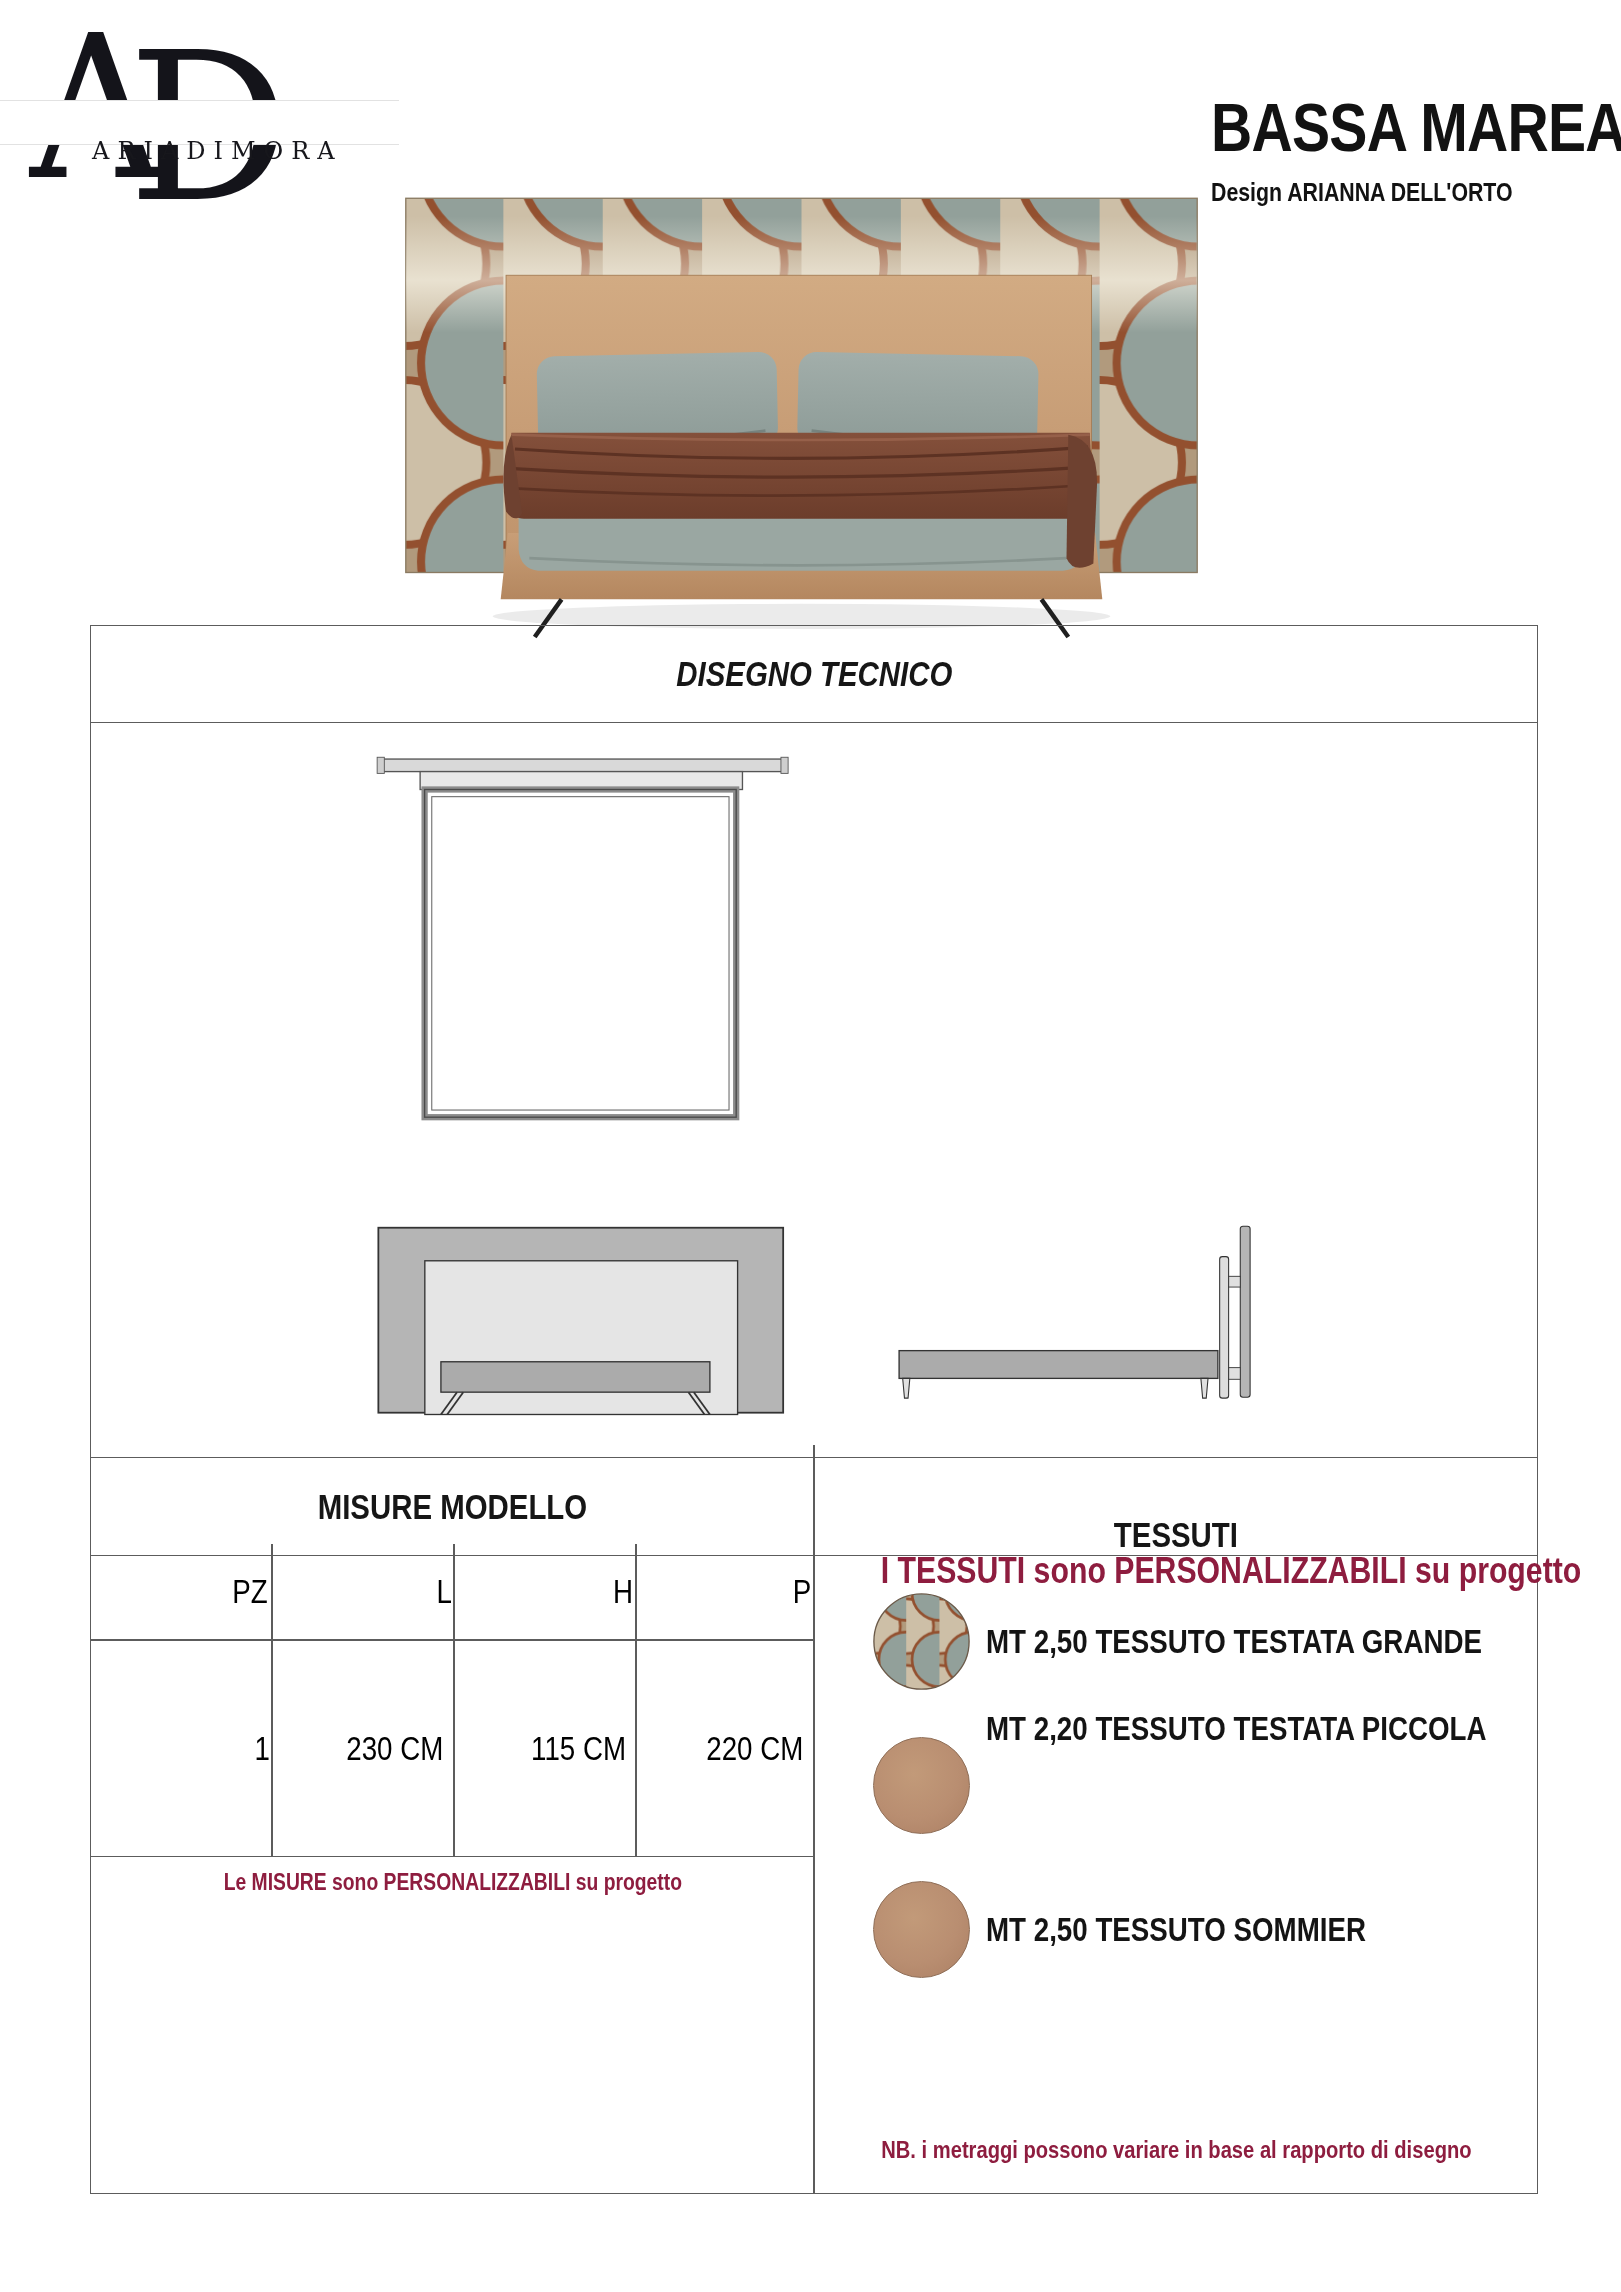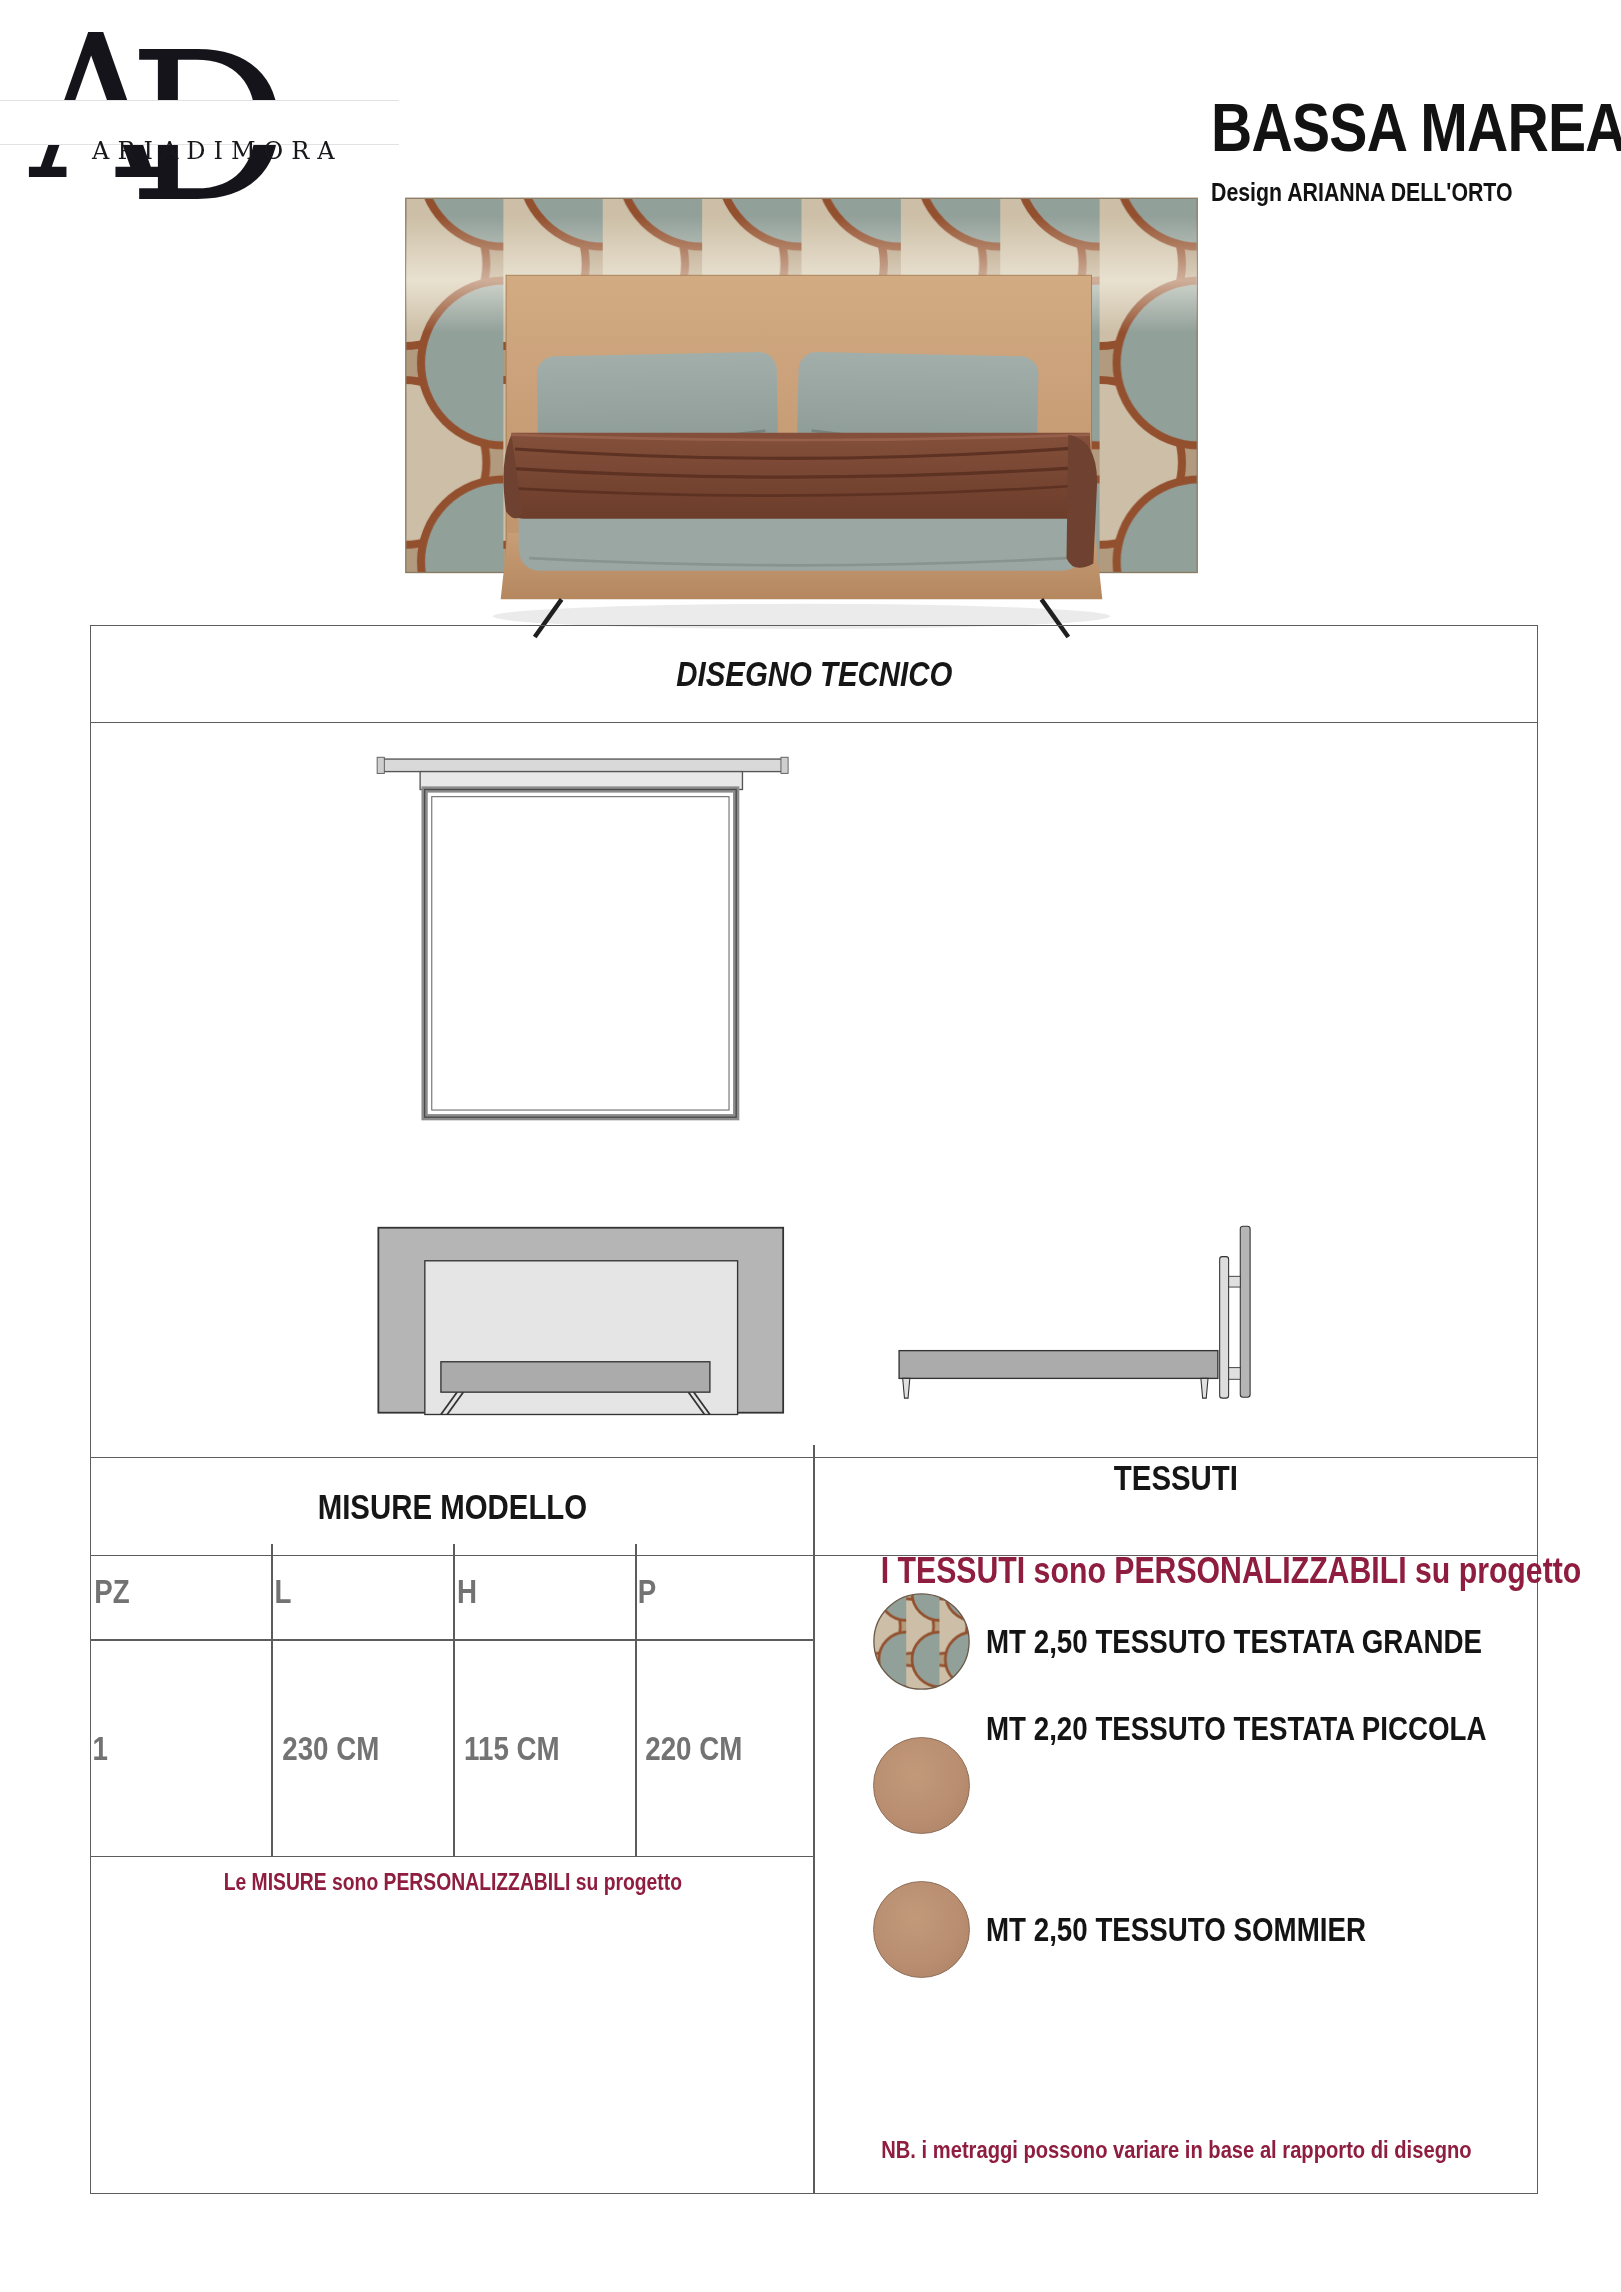--- a/index.html
+++ b/index.html
@@ -32,29 +32,29 @@
               border:1.8px solid #5c5c5c;box-sizing:border-box;}
   .row-disegno{position:absolute;left:0;top:0;width:100%;height:97px;border-bottom:1.8px solid #5c5c5c;
                box-sizing:border-box;display:flex;align-items:center;justify-content:center;font-style:italic;}
   .h-big{font-size:35px;font-weight:700;color:#161616;}
   .cond{display:inline-block;transform:scaleX(0.84);transform-origin:center;white-space:nowrap;}
   .cond-l{display:inline-block;transform:scaleX(0.84);transform-origin:left center;white-space:nowrap;}
 
   .section-row{position:absolute;left:0;top:819px;width:100%;height:99px;
                border-top:1.8px solid #5c5c5c;border-bottom:1.8px solid #5c5c5c;box-sizing:border-box;margin-top:12px;}
   .sec-left{position:absolute;left:0;top:0;width:723px;height:100%;display:flex;align-items:center;justify-content:center;}
-  .sec-right{position:absolute;left:723px;top:0;right:0;height:100%;display:flex;align-items:flex-start;justify-content:center;}
+  .sec-right{position:absolute;left:723px;top:0;right:0;height:100%;display:flex;align-items:flex-end;justify-content:center;}
   .vdivider{position:absolute;left:722px;top:819px;width:1.8px;height:748px;background:#5c5c5c;}
 
   .measures{position:absolute;left:0;top:918px;width:723px;height:313px;
             border-bottom:1.8px solid #5c5c5c;box-sizing:border-box;}
   .m-col-line{position:absolute;top:0;width:1.8px;height:100%;background:#5c5c5c;}
   .m-head-line{position:absolute;left:0;top:95px;width:100%;height:1.8px;background:#5c5c5c;}
-  .m-cell{position:absolute;display:flex;align-items:center;justify-content:flex-start;
-          font-size:33px;font-weight:700;color:#737373;}
+  .m-cell{position:absolute;display:flex;align-items:center;justify-content:flex-end;
+          font-size:33px;font-weight:400;color:#000000;}
   .m-cell.hd{top:0;height:95px;}
   .m-cell.val{top:97px;height:215px;}
 
   .red{color:#8e1d3f;font-weight:700;}
   .note-left{position:absolute;left:0;top:1243px;width:723px;text-align:center;font-size:23px;}
   .note-fabrics{position:absolute;left:723px;top:924px;width:725px;text-align:center;font-size:36px;}
   .foot-note{position:absolute;left:723px;top:1510px;width:725px;text-align:center;font-size:24px;}
 
   .swatch{position:absolute;width:97px;height:97px;border-radius:50%;}
   .swatch.solid{background:radial-gradient(circle at 42% 38%, #c29a79 0%, #b98e71 55%, #ab7f63 100%);

